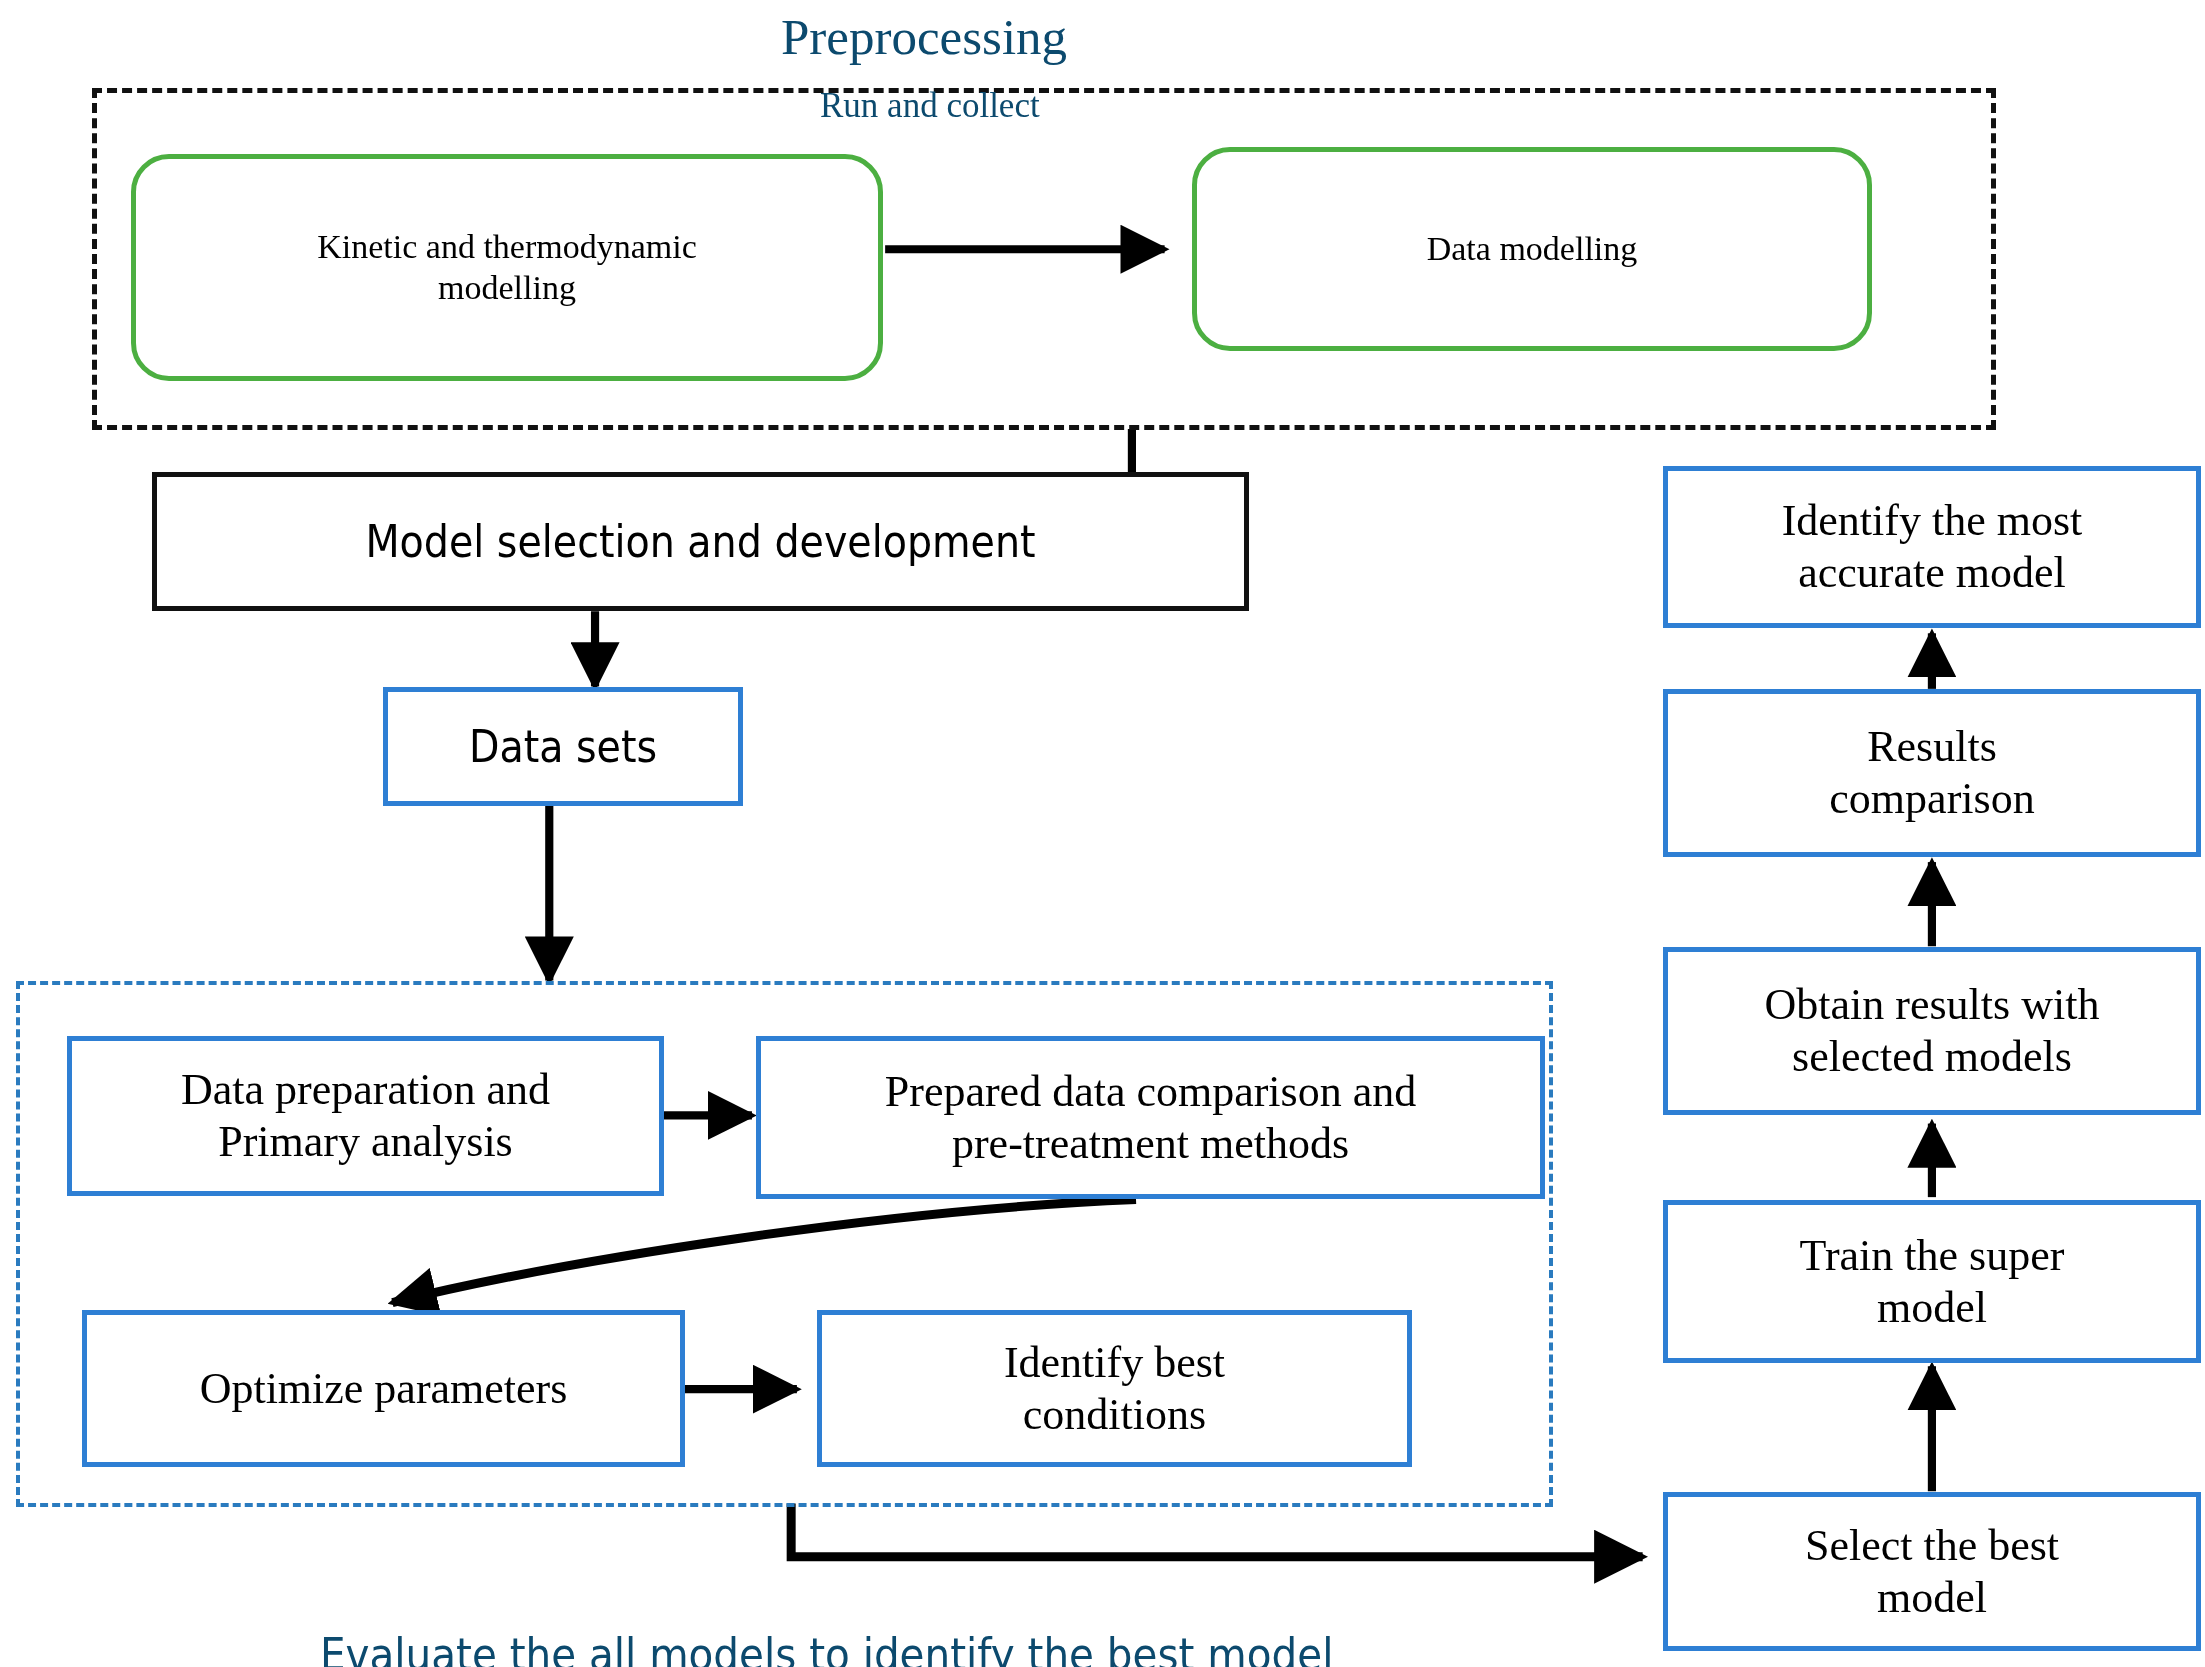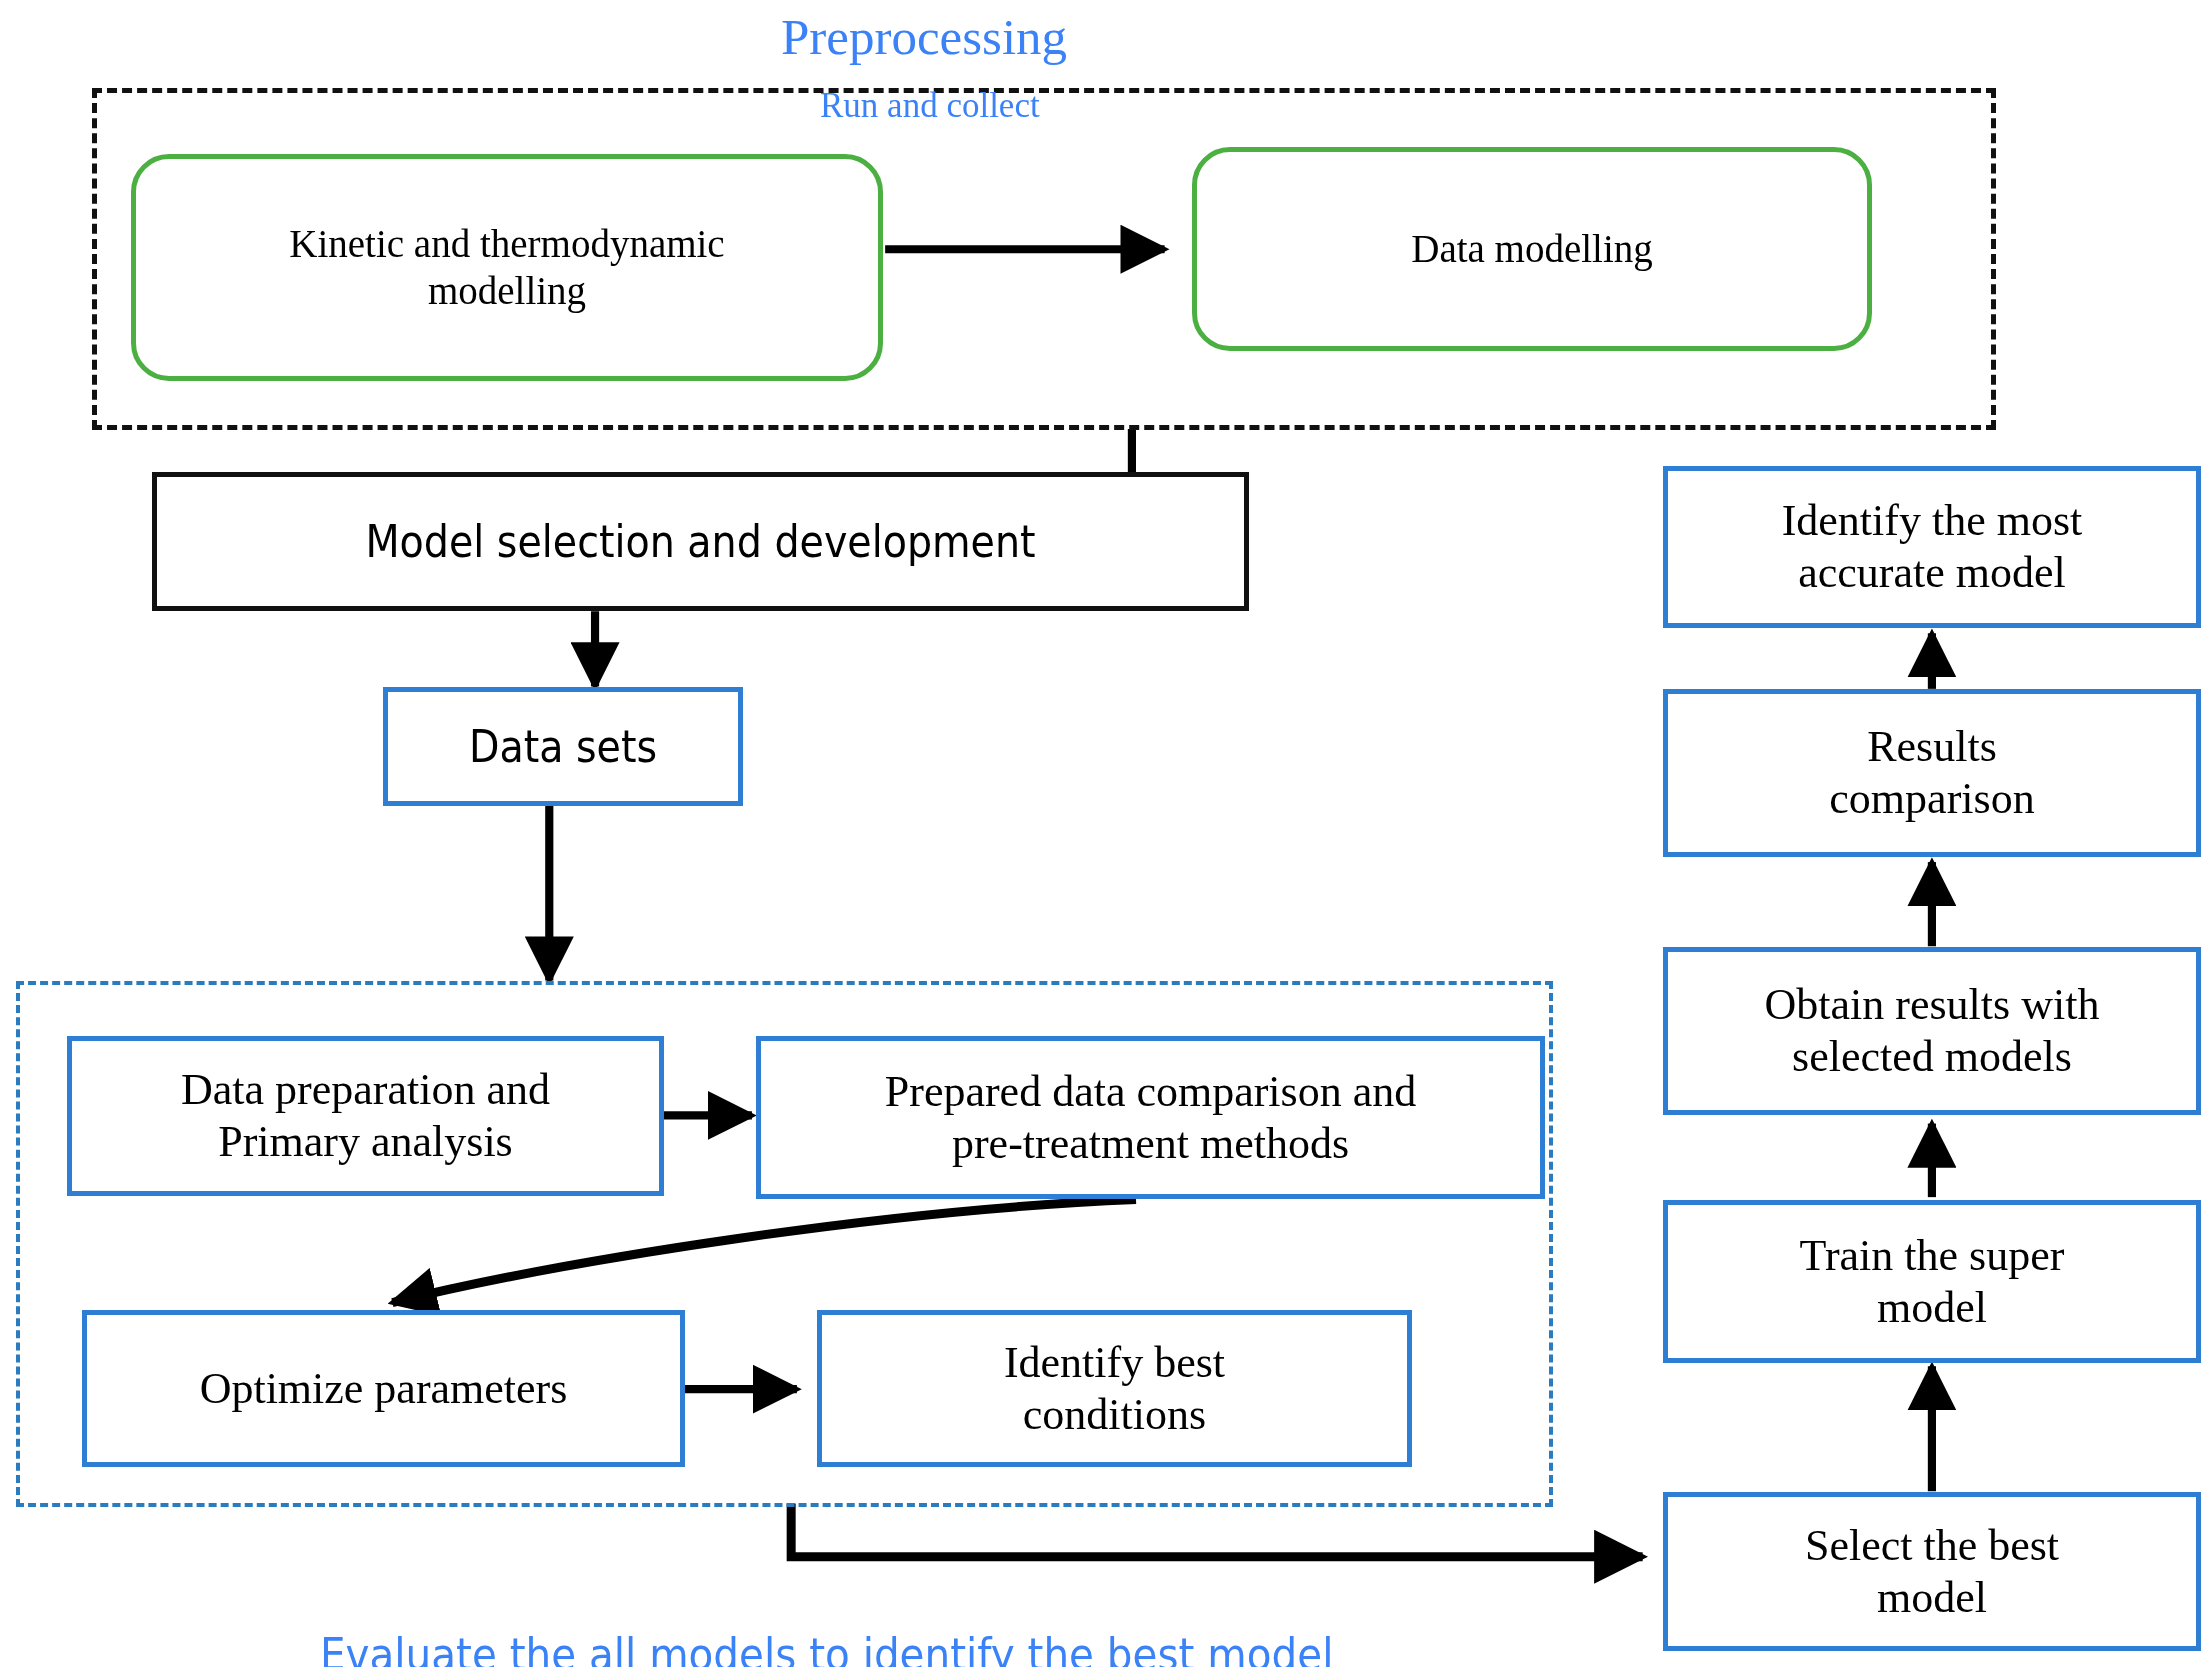--- a/index.html
+++ b/index.html
@@ -29,21 +29,21 @@
     line-height: 1.18;
     padding: 3.3px 8.2px;
     white-space: pre-line;
   }
   .node.serif   { font-family: "Liberation Serif", "DejaVu Serif", serif; }
   .node.sans    { font-family: "DejaVu Sans Condensed", "Liberation Sans", sans-serif; }
 
   .green-node {
     border: 5.7px solid #4caf41;
     border-radius: 38px;
-    font-size: 39px;
+    font-size: 34px;
   }
   .blue-node {
     border: 5.7px solid #2e7fd4;
     font-size: 44px;
   }
   .black-node {
     border: 5.7px solid #111111;
     font-size: 44px;
   }
 
@@ -52,21 +52,21 @@
     position: absolute;
     box-sizing: border-box;
     background: transparent;
   }
   .group-black { border: 5.7px dashed #111111; }
   .group-blue  { border: 4.9px dashed #2a7bbf; }
 
   
   .caption {
     position: absolute;
-    color: #3b82f6;
+    color: #0c4a6e;
     white-space: nowrap;
   }
   .caption.serif { font-family: "Liberation Serif", "DejaVu Serif", serif; }
   .caption.sans  { font-family: "DejaVu Sans Condensed", "Liberation Sans", sans-serif; }
 
   
   #edges {
     position: absolute;
     left: 0; top: 0;
     width: 2205px;

